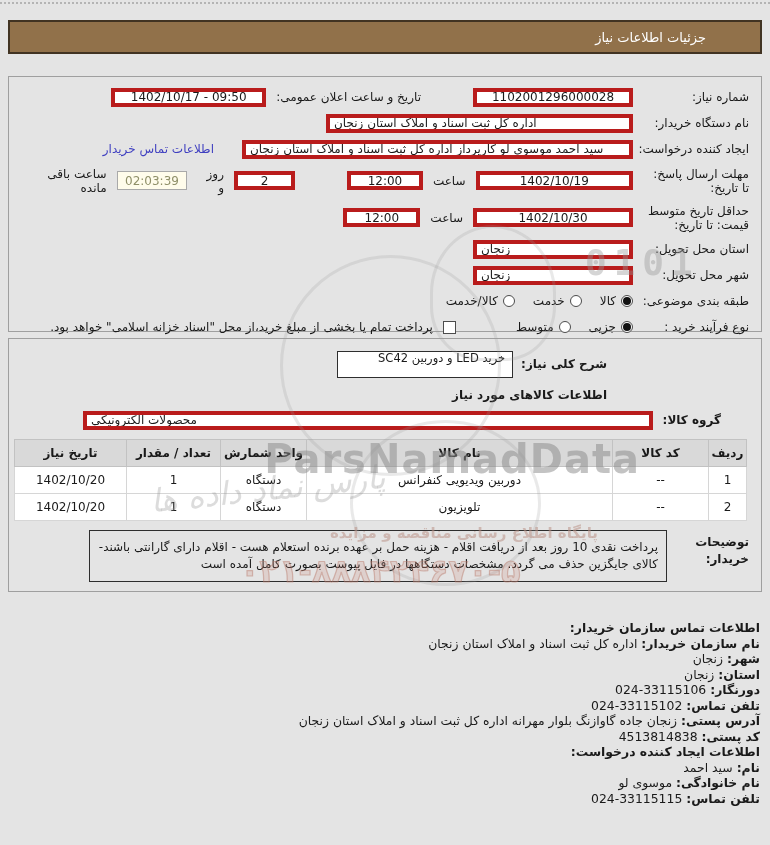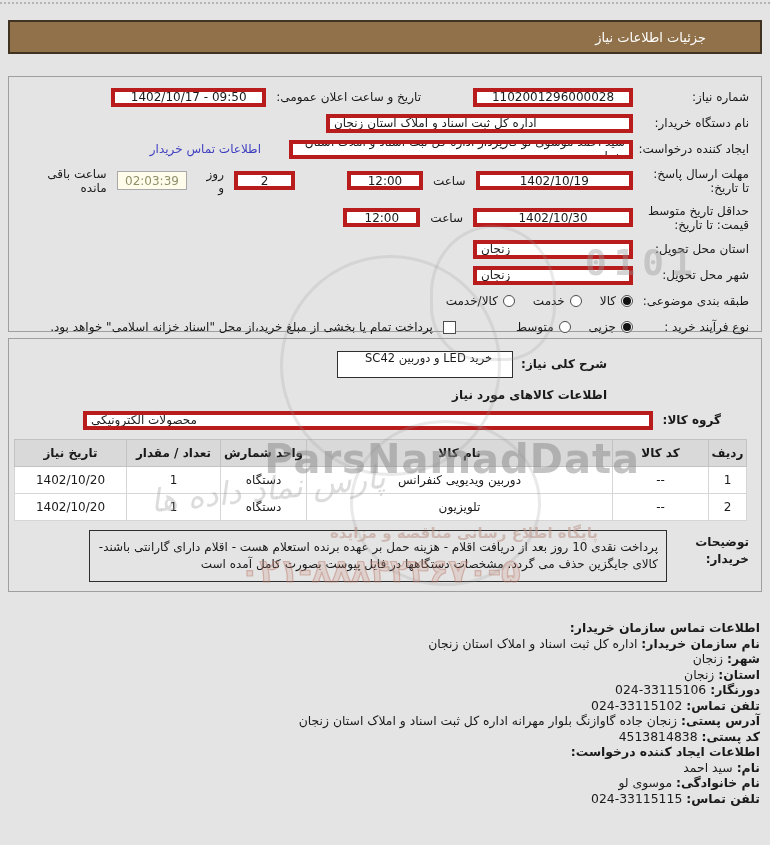--- a/index.html
+++ b/index.html
@@ -25,21 +25,21 @@
   .gbox2{top:338px;height:254px;padding:12px 12px 0 12px;}
   .frow{display:flex;align-items:center;column-gap:10px;height:26px;}
   .frow.tall{height:37px;align-items:center;}
   .flabel{flex:0 0 106px;width:106px;line-height:14px;}
   .nowrap{white-space:nowrap;}
   .inp{
     background:#ffffff;border:4px solid #b91c1c;height:19px;box-sizing:border-box;
     display:flex;align-items:center;justify-content:center;font-size:12px;overflow:hidden;
   }
   .inp.r{justify-content:flex-end;padding:0 4px;}
-  .w160{width:160px;} .w155{width:155px;} .w307{width:307px;} .w343{width:344px;}
+  .w160{width:160px;} .w155{width:155px;} .w307{width:307px;} .w343{width:391px;}
   .w77{width:77px;} .w62{width:62px;}
   .countdown{
     width:72px;height:19px;background:#fffceb;border:1px solid #a9a9a9;color:#8f8f68;
     display:flex;align-items:center;justify-content:center;box-sizing:border-box;
   }
   .link{color:#3f3fc0;text-decoration:none;margin-right:18px;cursor:pointer;}
   .gap45{margin-right:42px;}
   .opt{display:flex;align-items:center;column-gap:5px;margin-left:8px;}
   .radio{
     width:12px;height:12px;border:1px solid #4c4c4c;border-radius:50%;
@@ -47,21 +47,21 @@
   }
   .radio.sel::after{
     content:"";position:absolute;inset:1px;border-radius:50%;background:#111;
   }
   .checkbox{width:13px;height:13px;border:1px solid #4c4c4c;background:#fff;flex:0 0 13px;box-sizing:border-box;margin-right:42px;}
   .bold{font-weight:bold;}
   
   .descrow{display:flex;align-items:flex-start;column-gap:8px;margin-right:142px;height:32px;}
   .desc-inp{
     width:176px;height:27px;background:#fff;border:1px solid #2e2e2e;box-sizing:border-box;
-    font-size:11.5px;line-height:13px;text-align:right;padding:0 20px;overflow:hidden;display:block;
+    font-size:11.5px;line-height:13px;text-align:right;padding:0 7px;overflow:hidden;display:block;
   }
   .goods-heading{margin-right:142px;height:24px;display:flex;align-items:center;font-weight:bold;}
   .grouprow{display:flex;align-items:center;column-gap:10px;margin-right:28px;height:26px;}
   .group-inp{flex:1 1 auto;margin-left:62px;}
   table.goods{border-collapse:collapse;width:732px;margin:6px 2px 0 2px;background:#fff;border:1px solid #a8a8a8;table-layout:fixed;}
   table.goods th{
     background:#d9d9d9;font-weight:bold;height:26px;font-size:12px;
     border:1px solid #c2c2c2;padding:0 2px;
   }
   table.goods td{

